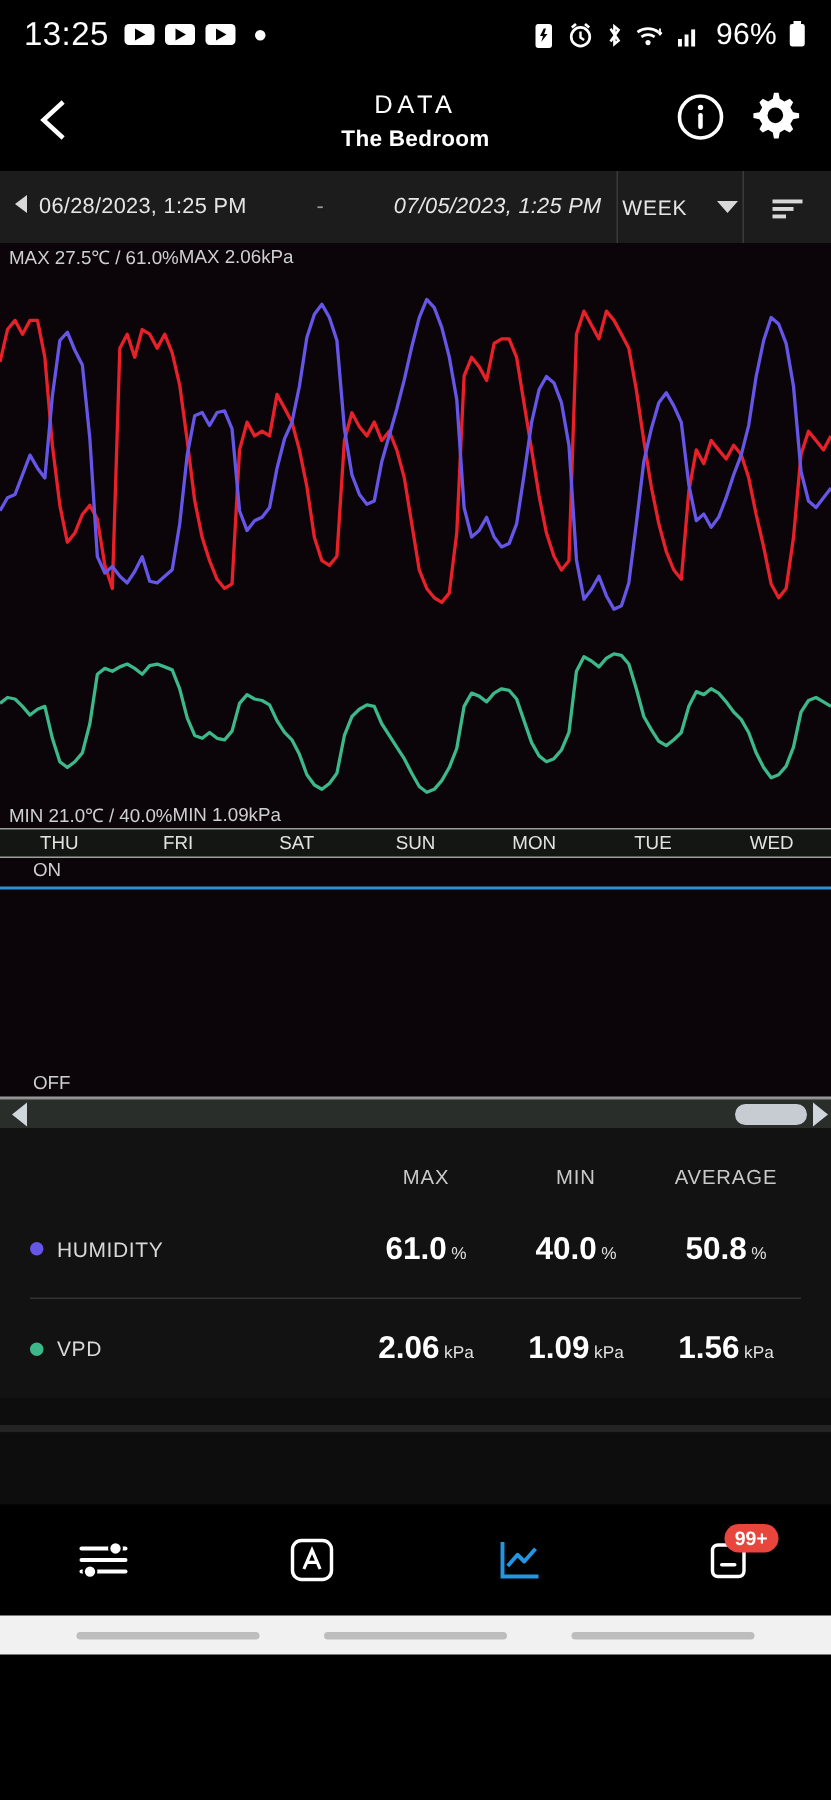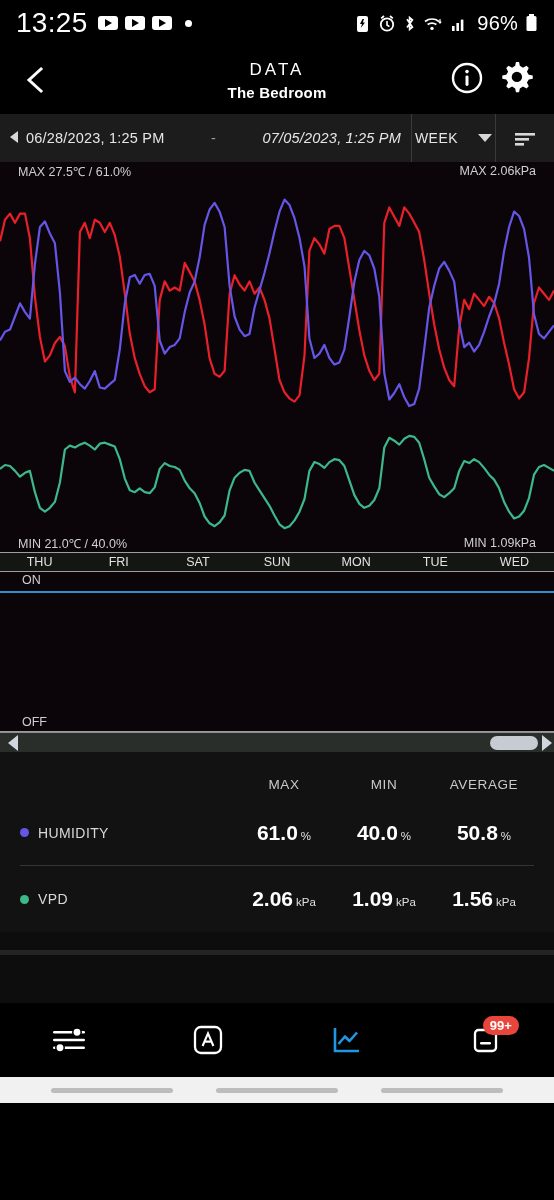--- a/index.html
+++ b/index.html
@@ -9,21 +9,21 @@
     font-family: "Liberation Sans", sans-serif;
     overflow: hidden;
   }
   .phone { position: relative; width: 554px; height: 1200px; background: #000; }
 
   
   .statusbar {
     height: 46px; display: flex; align-items: center;
     padding: 0 16px; color: #fff; background: #000;
   }
-  .sb-time { font-size: 28px; letter-spacing: .3px; font-weight: 400; }
+  .sb-time { font-size: 22px; letter-spacing: .3px; font-weight: 400; }
   .sb-left-icons { display: flex; align-items: center; gap: 7px; margin-left: 10px; }
   .yt { width: 20px; height: 14px; background: #fff; border-radius: 3px;
         position: relative; }
   .yt::after {
     content: ""; position: absolute; left: 7px; top: 3.2px;
     border-left: 7px solid #000; border-top: 4px solid transparent;
     border-bottom: 4px solid transparent;
   }
   .dot-ind { width: 7px; height: 7px; border-radius: 50%; background: #fff; margin-left: 6px; }
   .sb-spacer { flex: 1; }
@@ -64,22 +64,22 @@
     border-right: 1px solid #3a3a3a; font-size: 14px; letter-spacing: .5px;
   }
   .caret { width: 0; height: 0; border-left: 7px solid transparent;
            border-right: 7px solid transparent; border-top: 8px solid #d8d8d8; }
   .db-filter { width: 58px; display: flex; align-items: center; justify-content: center; }
 
   
   .chart-wrap { position: relative; background: #0b0509; }
   .maxline, .minline {
     position: absolute; left: 0; right: 0; height: 18px;
-    display: flex; justify-content: space-between; align-items: center;
-    padding: 0 18px; font-size: 12.5px; color: #cfcfcf; z-index: 3;
+    display: flex; align-items: center;
+    padding: 0 6px; font-size: 12.5px; color: #cfcfcf; z-index: 3;
     pointer-events: none;
   }
   .maxline { top: 0; }
   .minline { bottom: 0; }
   .chart-svg { display: block; background: #0b0509; }
 
   .daybar {
     height: 20px; background: #141614; border-top: 1px solid #9aa09a;
     border-bottom: 1px solid #9aa09a;
     display: flex; color: #e2e2e2; font-size: 12.5px; align-items: center;

